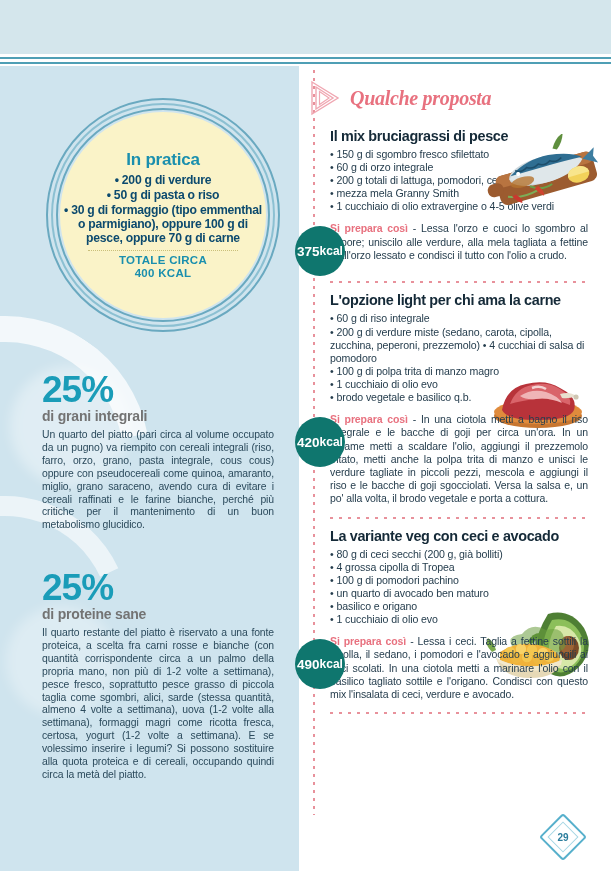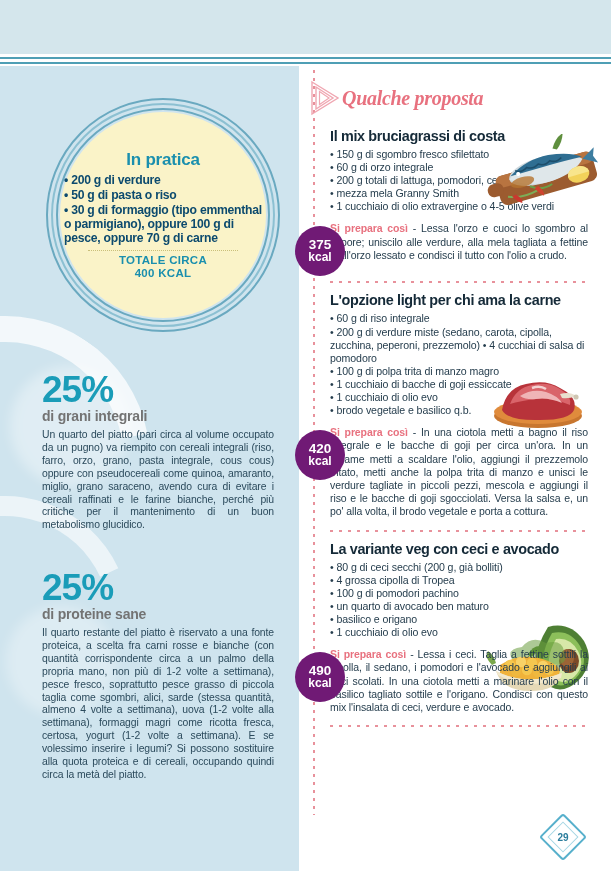--- a/index.html
+++ b/index.html
@@ -57,21 +57,21 @@
     position: absolute; inset: 0; border-radius: 50%;
     border: 2px solid #6aa9c0;
   }
   .ring.r2 { inset: 5px; border-color: #8cc0d2; }
   .ring.r3 { inset: 10px; border-color: #6aa9c0; }
   .circle-fill {
     position: absolute; inset: 14px; border-radius: 50%;
     background: #faf3c8;
     display: flex; flex-direction: column;
     align-items: center; justify-content: center;
-    padding: 6px 4px;
+    text-align: center; padding: 6px 4px;
   }
   .circle-title {
     color: #1a8fae; font-size: 17px; font-weight: bold;
     letter-spacing: -0.2px; margin-bottom: 3px;
   }
   .circle-list { list-style: none; }
   .circle-list li {
     color: #0c4a6e; font-size: 12.2px; font-weight: bold;
     line-height: 14.6px; letter-spacing: -0.25px;
     white-space: nowrap;
@@ -107,21 +107,21 @@
     position: absolute; left: 313px; top: 70px; width: 2px; height: 745px;
     background-image: linear-gradient(to bottom, #e8919b 0 3px, transparent 3px 8px);
     background-size: 2px 8px;
   }
 
   
   .right-col {
     position: absolute; left: 330px; top: 78px; width: 258px;
   }
   .proposal-head {
-    display: flex; align-items: center; gap: 0;
+    display: flex; align-items: center; gap: 8px;
     margin-left: -22px; margin-bottom: 10px;
   }
   .tri-icon { width: 34px; height: 40px; flex: 0 0 34px; }
   .proposal-title {
     color: #e8717f; font-size: 20px; font-style: italic; font-weight: bold;
     font-family: "Liberation Serif", serif; letter-spacing: -0.3px;
   }
 
   .recipe { position: relative; }
   .recipe-title {
@@ -132,22 +132,22 @@
   .ing-list li {
     color: #253d4d; font-size: 10.6px; line-height: 13.1px;
     letter-spacing: -0.1px;
   }
   .ing-list li::before { content: "• "; }
 
   .prep-row { position: relative; margin-top: 9px; min-height: 48px; }
   .kcal-badge {
     position: absolute; left: -35px; top: 4px;
     width: 50px; height: 50px; border-radius: 50%;
-    background: #701a75; color: #ffffff;
-    display: flex; flex-direction: column;
+    background: #0f766e; color: #ffffff;
+    display: flex; flex-direction: row;
     align-items: center; justify-content: center;
     line-height: 13px; z-index: 4;
   }
   .kcal-num { font-size: 13.5px; font-weight: bold; }
   .kcal-unit { font-size: 12px; font-weight: bold; }
   .prep-text {
     color: #253d4d; font-size: 10.5px; line-height: 13.2px;
     text-align: justify; letter-spacing: -0.1px;
   }
   .prep-text .lbl { color: #e8717f; font-weight: bold; margin-top: 9px; }
@@ -257,21 +257,21 @@
           <path d="M46 48 q10 8 22 4" fill="none" stroke="#6aa04a" stroke-width="2"></path>
           <path d="M22 52 q14 6 30 2" fill="none" stroke="#7cae57" stroke-width="2"></path>
           <path d="M30 52 q6 6 4 10 q-5 -3 -8 -9z" fill="#c8392f"></path>
           <path d="M54 50 q5 7 3 11 q-5 -4 -7 -10z" fill="#d0432f"></path>
           <ellipse cx="96" cy="50" rx="11" ry="8" fill="#f2d25a"></ellipse>
           <path d="M85 50 a11 8 0 0 1 22 0z" fill="#f8e58c"></path>
           <path d="M78 18 q6 -10 14 -12 q-3 9 -10 14z" fill="#5f8f3e"></path>
           <ellipse cx="40" cy="42" rx="12" ry="5" fill="#b5742f" opacity="0.8"></ellipse>
         </g>
       </svg>
-      <div class="recipe-title">Il mix bruciagrassi di costa</div>
+      <div class="recipe-title">Il mix bruciagrassi di pesce</div>
       <ul class="ing-list">
         <li>150 g di sgombro fresco sfilettato</li>
         <li>60 g di orzo integrale</li>
         <li>200 g totali di lattuga, pomodori, cetrioli, carote</li>
         <li>mezza mela Granny Smith</li>
         <li>1 cucchiaio di olio extravergine o 4-5 olive verdi</li>
       </ul>
       <div class="prep-row">
         <div class="kcal-badge">
           <span class="kcal-num">375</span>
@@ -294,21 +294,20 @@
         <path d="M30 26 q12 -8 26 -4 q12 4 16 11 q-14 -6 -26 -4 q-10 1 -16 -3z" fill="#efb4b6"></path>
         <path d="M42 18 q8 -3 14 1" fill="none" stroke="#f3d2d2" stroke-width="2.5"></path>
         <path d="M70 24 q10 -3 16 2 q-7 3 -14 2z" fill="#e8e0cf"></path>
         <circle cx="86" cy="27" r="2.6" fill="#cfc6b2"></circle>
       </svg>
       <div class="recipe-title">L'opzione light per chi ama la carne</div>
       <ul class="ing-list">
         <li>60 g di riso integrale</li>
         <li>200 g di verdure miste (sedano, carota, cipolla, zucchina, peperoni, prezzemolo) • 4 cucchiai di salsa di pomodoro</li>
         <li>100 g di polpa trita di manzo magro</li>
-        <li>1 cucchiaio di bacche di goji essiccate</li>
         <li>1 cucchiaio di olio evo</li>
         <li>brodo vegetale e basilico q.b.</li>
       </ul>
       <div class="prep-row">
         <div class="kcal-badge">
           <span class="kcal-num">420</span>
           <span class="kcal-unit">kcal</span>
         </div>
         <div class="prep-text">
           <span class="lbl">Si prepara così</span><span> - In una ciotola metti a bagno il riso integrale e le bacche di goji per circa un'ora. In un tegame metti a scaldare l'olio, aggiungi il prezzemolo tritato, metti anche la polpa trita di manzo e unisci le verdure tagliate in piccoli pezzi, mescola e aggiungi il riso e le bacche di goji sgocciolati. Versa la salsa e, un po' alla volta, il brodo vegetale e porta a cottura.</span>

